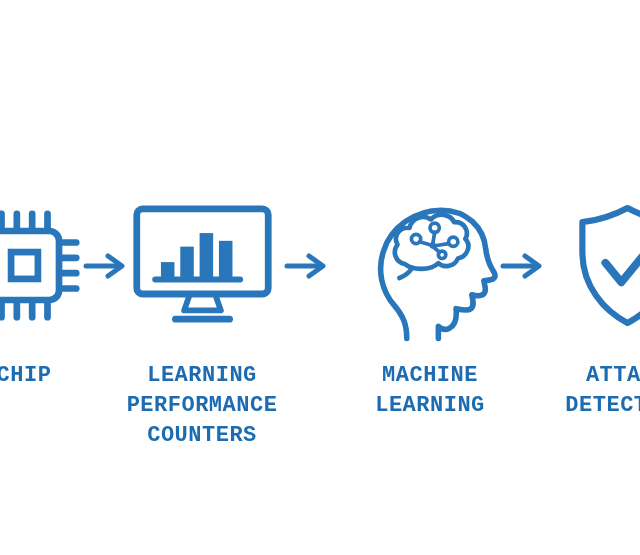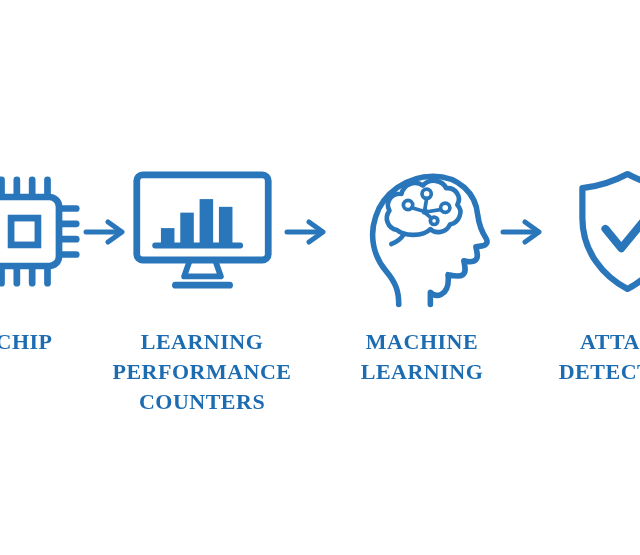--- a/index.html
+++ b/index.html
@@ -6,21 +6,22 @@
     --accent:#2a76ba;
     --text:#1d6cb1;
     --bg:#ffffff;
   }
   html,body{margin:0;padding:0;background:#fff;}
   .canvas{
     position:relative;
     width:640px;height:459px;
     background:var(--bg);
     overflow:hidden;
-    font-family:Liberation Serif, serif;
+    font-family:Liberation Mono, monospace;
+    margin-top:34px;
   }
   .step{
     position:absolute;
     top:145px;
     width:190px;
     display:flex;
     flex-direction:column;
     align-items:center;
   }
   .icon-box{
@@ -41,21 +42,21 @@
     color:var(--text);
   }
   .arrow{
     position:absolute;
     top:218px;
     width:44px;height:28px;
     color:var(--accent);
   }
   .step-chip{left:-71px;}
   .step-hpc{left:107px;}
-  .step-ml{left:327px;justify-content:center;}
+  .step-ml{left:335px;justify-content:center;}
   .step-attack{left:532px;}
   .arrow-1{left:83px;}
   .arrow-2{left:284px;}
   .arrow-3{left:500px;}
   svg{display:block;}
 </style>
 </head>
 <body>
 
 <div class="canvas">

